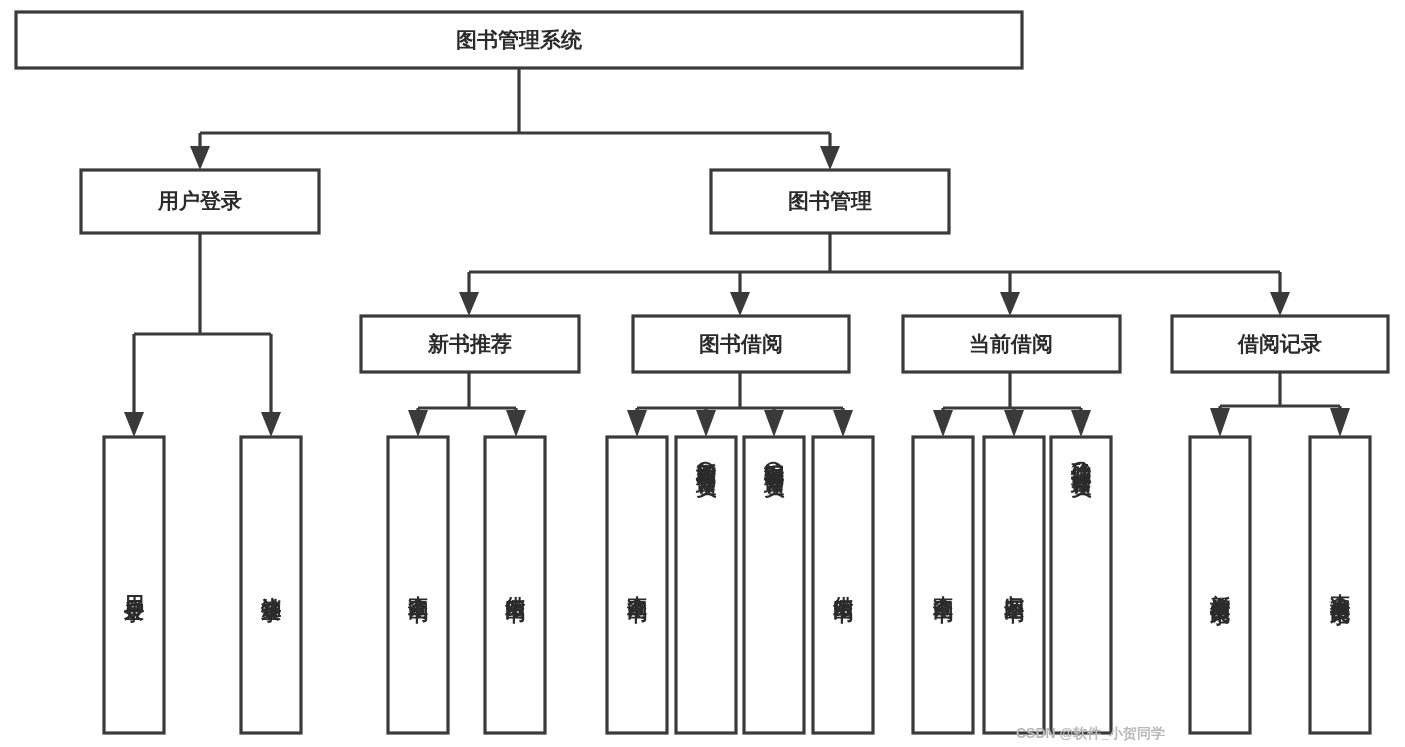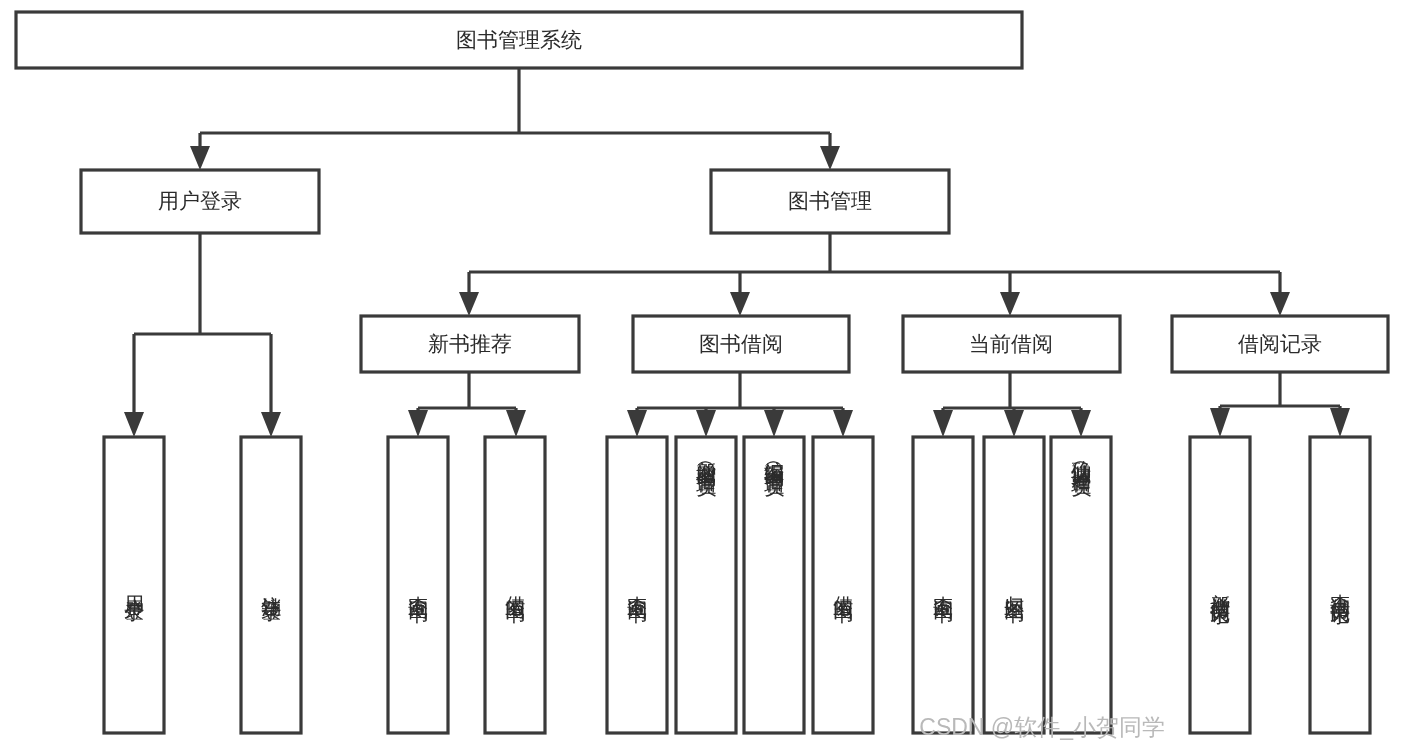--- a/index.html
+++ b/index.html
@@ -11,20 +11,21 @@
     width: 1405px;
     height: 747px;
     font-family: "Liberation Sans", "DejaVu Sans", sans-serif;
     overflow: hidden;
   }
   #diagram-root {
     position: relative;
     width: 1173px;
     height: 747px;
     background: #ffffff;
+    font-weight: bold;
   }
   svg#diagram-svg {
     position: absolute;
     left: 0;
     top: 0;
     width: 1405px;
     height: 747px;
     display: block;
   }
   .node-rect {
@@ -64,21 +65,21 @@
     line-height: 1.18;
     letter-spacing: 2.5px;
     color: #2b2b2b;
     white-space: nowrap;
   }
   .watermark {
     position: absolute;
     right: 8px;
     bottom: 4px;
     font-family: "Liberation Sans", "DejaVu Sans", sans-serif;
-    font-size: 23px;
+    font-size: 14px;
     color: #b9b9b9;
     white-space: nowrap;
     margin-top: 29px;
   }
 </style>
 </head>
 <body>
 
 <div id="diagram-root">
 

